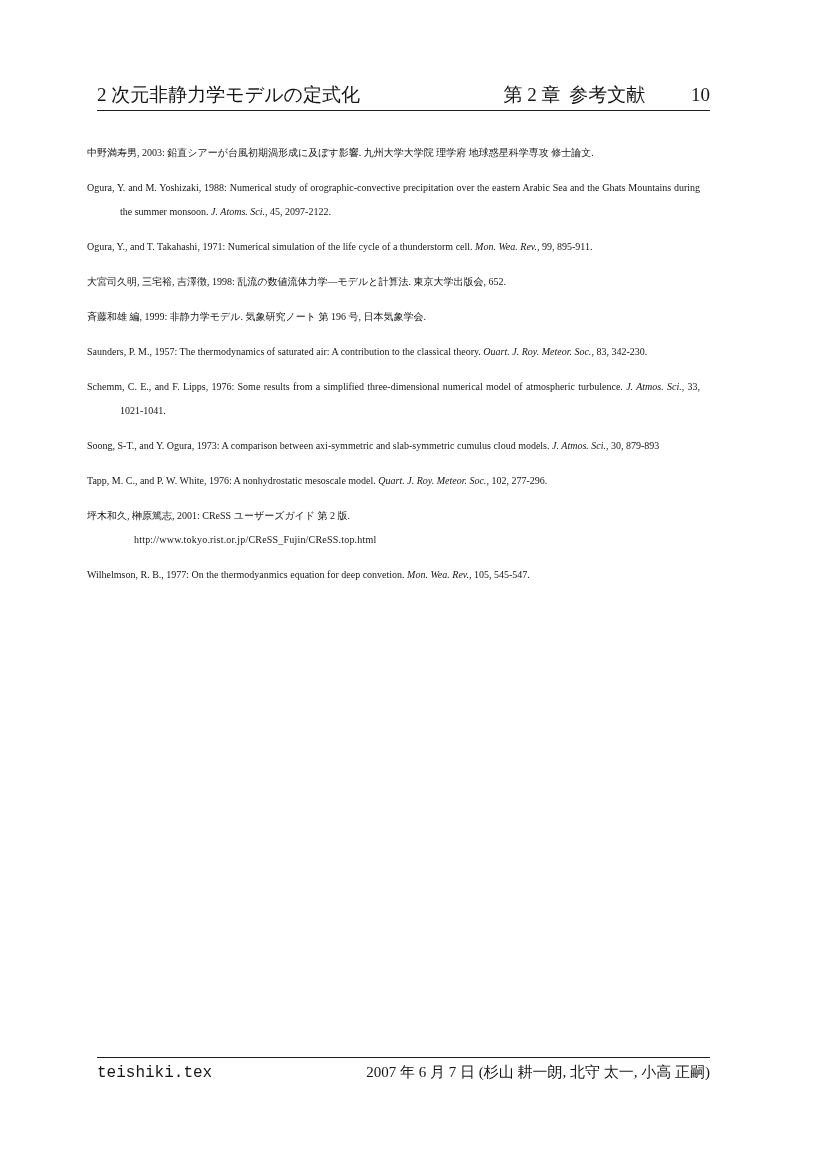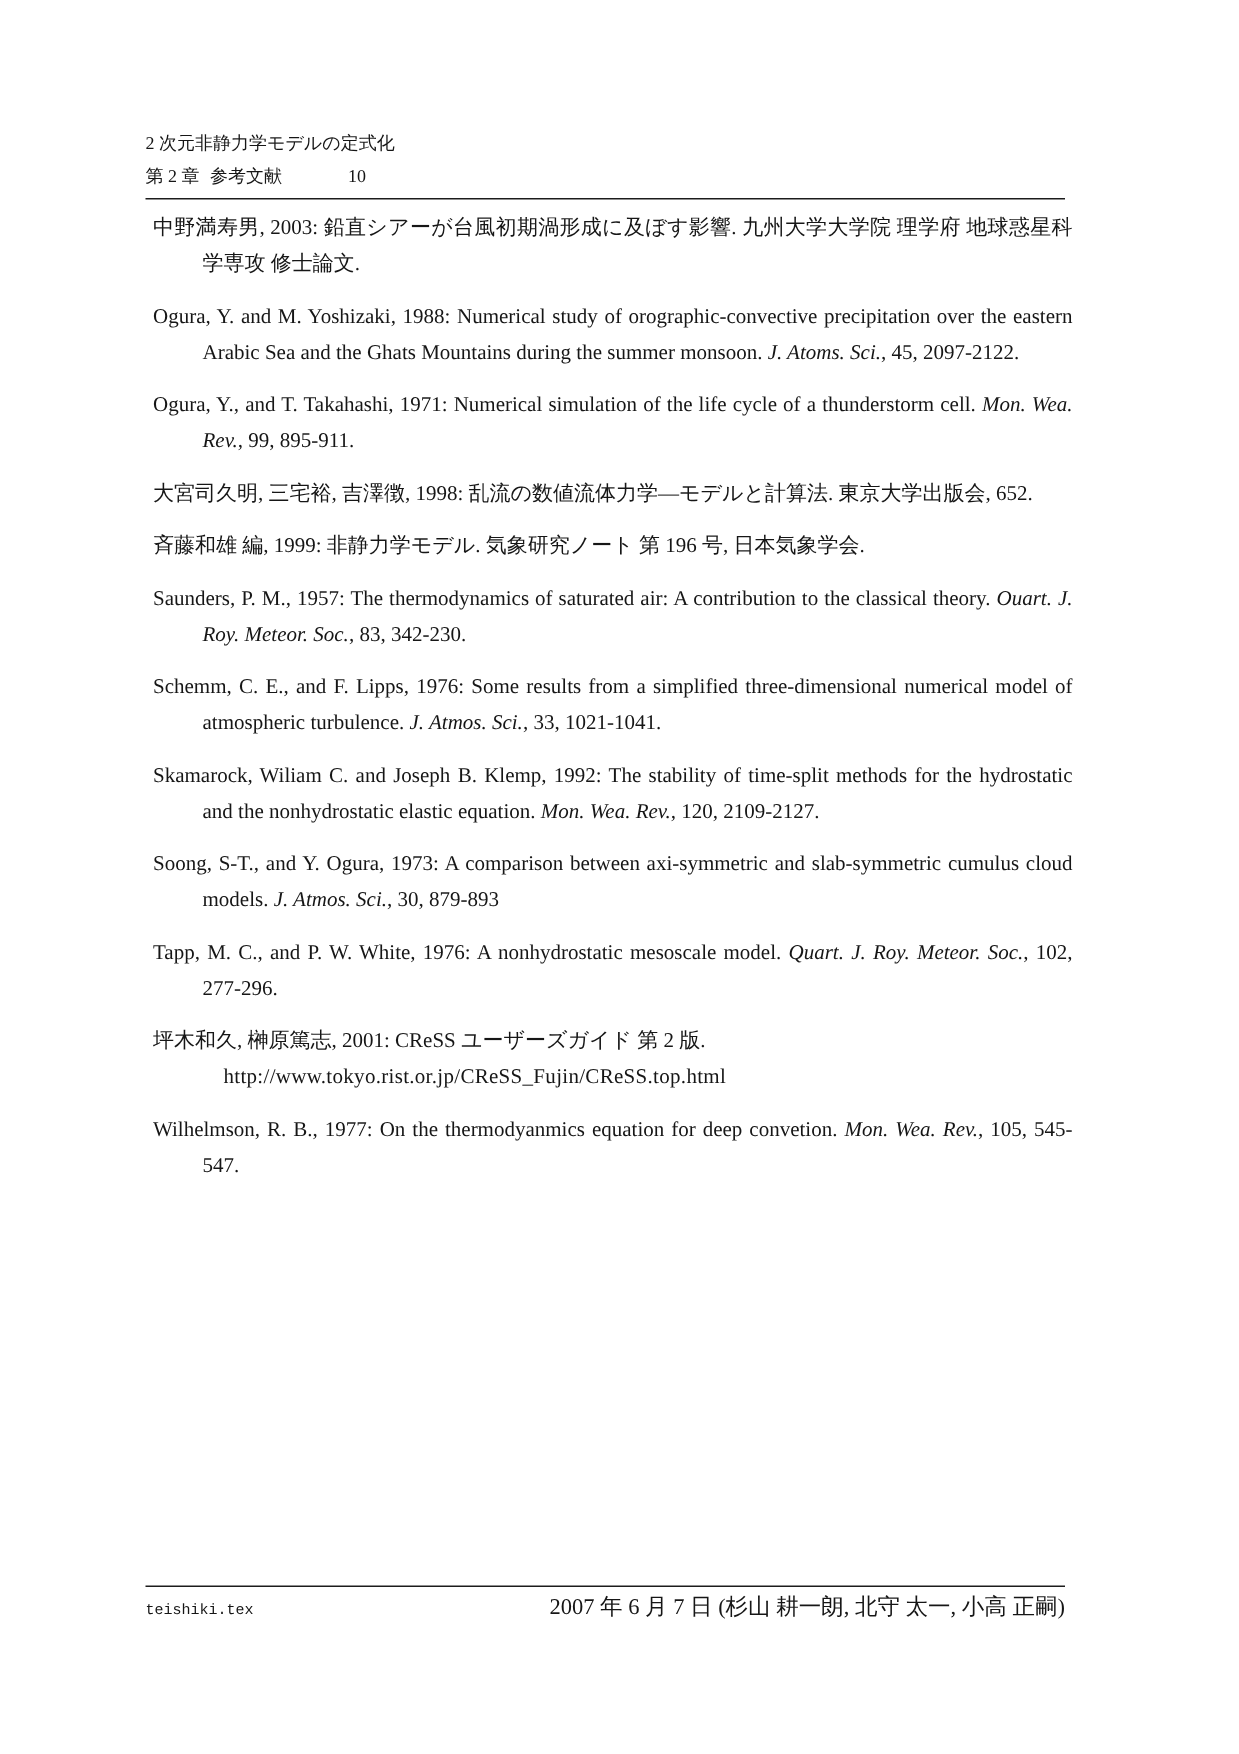--- a/index.html
+++ b/index.html
@@ -18,36 +18,35 @@
   }
   
   .header {
     position: absolute;
     left: 97px;
     width: 613px;
     top: 84px;
     display: flex;
     justify-content: space-between;
     align-items: baseline;
-    font-size: 12px;
+    font-size: 19px;
     line-height: 22px;
     padding-bottom: 4px;
     border-bottom: 1.5px solid #1c1c1c;
     white-space: nowrap;
-    flex-direction: column;
   }
   .hr-sec  { margin-left: 4px; }
   .hr-page { margin-left: 41px; }
   
   .refs {
     position: absolute;
-    left: 102px;
+    left: 87px;
     width: 613px;
     top: 141px;
-    font-size: 14px;
+    font-size: 10px;
     line-height: 24px;
     text-align: justify;
   }
   .ref {
     margin: 0 0 11px 0;
     padding-left: 33px;
     text-indent: -33px;
   }
   .seg-n { font-style: normal; }
   .seg-i { font-style: italic; }
@@ -63,21 +62,21 @@
     padding-top: 4px;
     display: flex;
     justify-content: space-between;
     align-items: baseline;
     font-size: 15px;
     line-height: 20px;
     white-space: nowrap;
   }
   .mono {
     font-family: "Liberation Mono", "DejaVu Sans Mono", monospace;
-    font-size: 10px;
+    font-size: 16px;
   }
 </style>
 </head>
 <body>
 
 <div class="page">
 
   <div class="header">
     <span>2 次元非静力学モデルの定式化</span>
     <span>
@@ -88,21 +87,20 @@
   </div>
 
   <div class="refs">
       <p class="ref"><span class="seg-n">中野満寿男, 2003: 鉛直シアーが台風初期渦形成に及ぼす影響. 九州大学大学院 理学府 地球惑星科学専攻 修士論文.</span></p>
       <p class="ref"><span class="seg-n">Ogura, Y. and M. Yoshizaki, 1988: Numerical study of orographic-convective precipitation over the eastern Arabic Sea and the Ghats Mountains during the summer monsoon. </span><span class="seg-i">J. Atoms. Sci.</span><span class="seg-n">, </span><span class="seg-b">45,</span><span class="seg-n"> 2097-2122.</span></p>
       <p class="ref"><span class="seg-n">Ogura, Y., and T. Takahashi, 1971: Numerical simulation of the life cycle of a thunderstorm cell. </span><span class="seg-i">Mon. Wea. Rev.</span><span class="seg-n">, </span><span class="seg-b">99,</span><span class="seg-n"> 895-911.</span></p>
       <p class="ref"><span class="seg-n">大宮司久明, 三宅裕, 吉澤徴, 1998: 乱流の数値流体力学—モデルと計算法. 東京大学出版会, 652.</span></p>
       <p class="ref"><span class="seg-n">斉藤和雄 編, 1999: 非静力学モデル. 気象研究ノート 第 196 号, 日本気象学会.</span></p>
       <p class="ref"><span class="seg-n">Saunders, P. M., 1957: The thermodynamics of saturated air: A contribution to the classical theory. </span><span class="seg-i">Ouart. J. Roy. Meteor. Soc.</span><span class="seg-n">, </span><span class="seg-b">83,</span><span class="seg-n"> 342-230.</span></p>
       <p class="ref"><span class="seg-n">Schemm, C. E., and F. Lipps, 1976: Some results from a simplified three-dimensional numerical model of atmospheric turbulence. </span><span class="seg-i">J. Atmos. Sci.</span><span class="seg-n">, </span><span class="seg-b">33,</span><span class="seg-n"> 1021-1041.</span></p>
-      <p class="ref"><span class="seg-n">Skamarock, Wiliam C. and Joseph B. Klemp, 1992: The stability of time-split methods for the hydrostatic and the nonhydrostatic elastic equation. </span><span class="seg-i">Mon. Wea. Rev.</span><span class="seg-n">, </span><span class="seg-b">120,</span><span class="seg-n"> 2109-2127.</span></p>
       <p class="ref"><span class="seg-n">Soong, S-T., and Y. Ogura, 1973: A comparison between axi-symmetric and slab-symmetric cumulus cloud models. </span><span class="seg-i">J. Atmos. Sci.</span><span class="seg-n">, </span><span class="seg-b">30,</span><span class="seg-n"> 879-893</span></p>
       <p class="ref"><span class="seg-n">Tapp, M. C., and P. W. White, 1976: A nonhydrostatic mesoscale model. </span><span class="seg-i">Quart. J. Roy. Meteor. Soc.</span><span class="seg-n">, </span><span class="seg-b">102,</span><span class="seg-n"> 277-296.</span></p>
       <p class="ref"><span class="seg-n">坪木和久, 榊原篤志, 2001: CReSS ユーザーズガイド 第 2 版.</span><br><span class="seg-u">http://www.tokyo.rist.or.jp/CReSS_Fujin/CReSS.top.html</span></p>
       <p class="ref"><span class="seg-n">Wilhelmson, R. B., 1977: On the thermodyanmics equation for deep convetion. </span><span class="seg-i">Mon. Wea. Rev.</span><span class="seg-n">, </span><span class="seg-b">105,</span><span class="seg-n"> 545-547.</span></p>
     </div>
 
   <div class="footer">
     <span class="mono">teishiki.tex</span>
     <span>2007 年 6 月 7 日 (杉山 耕一朗, 北守 太一, 小高 正嗣)</span>
   </div>

